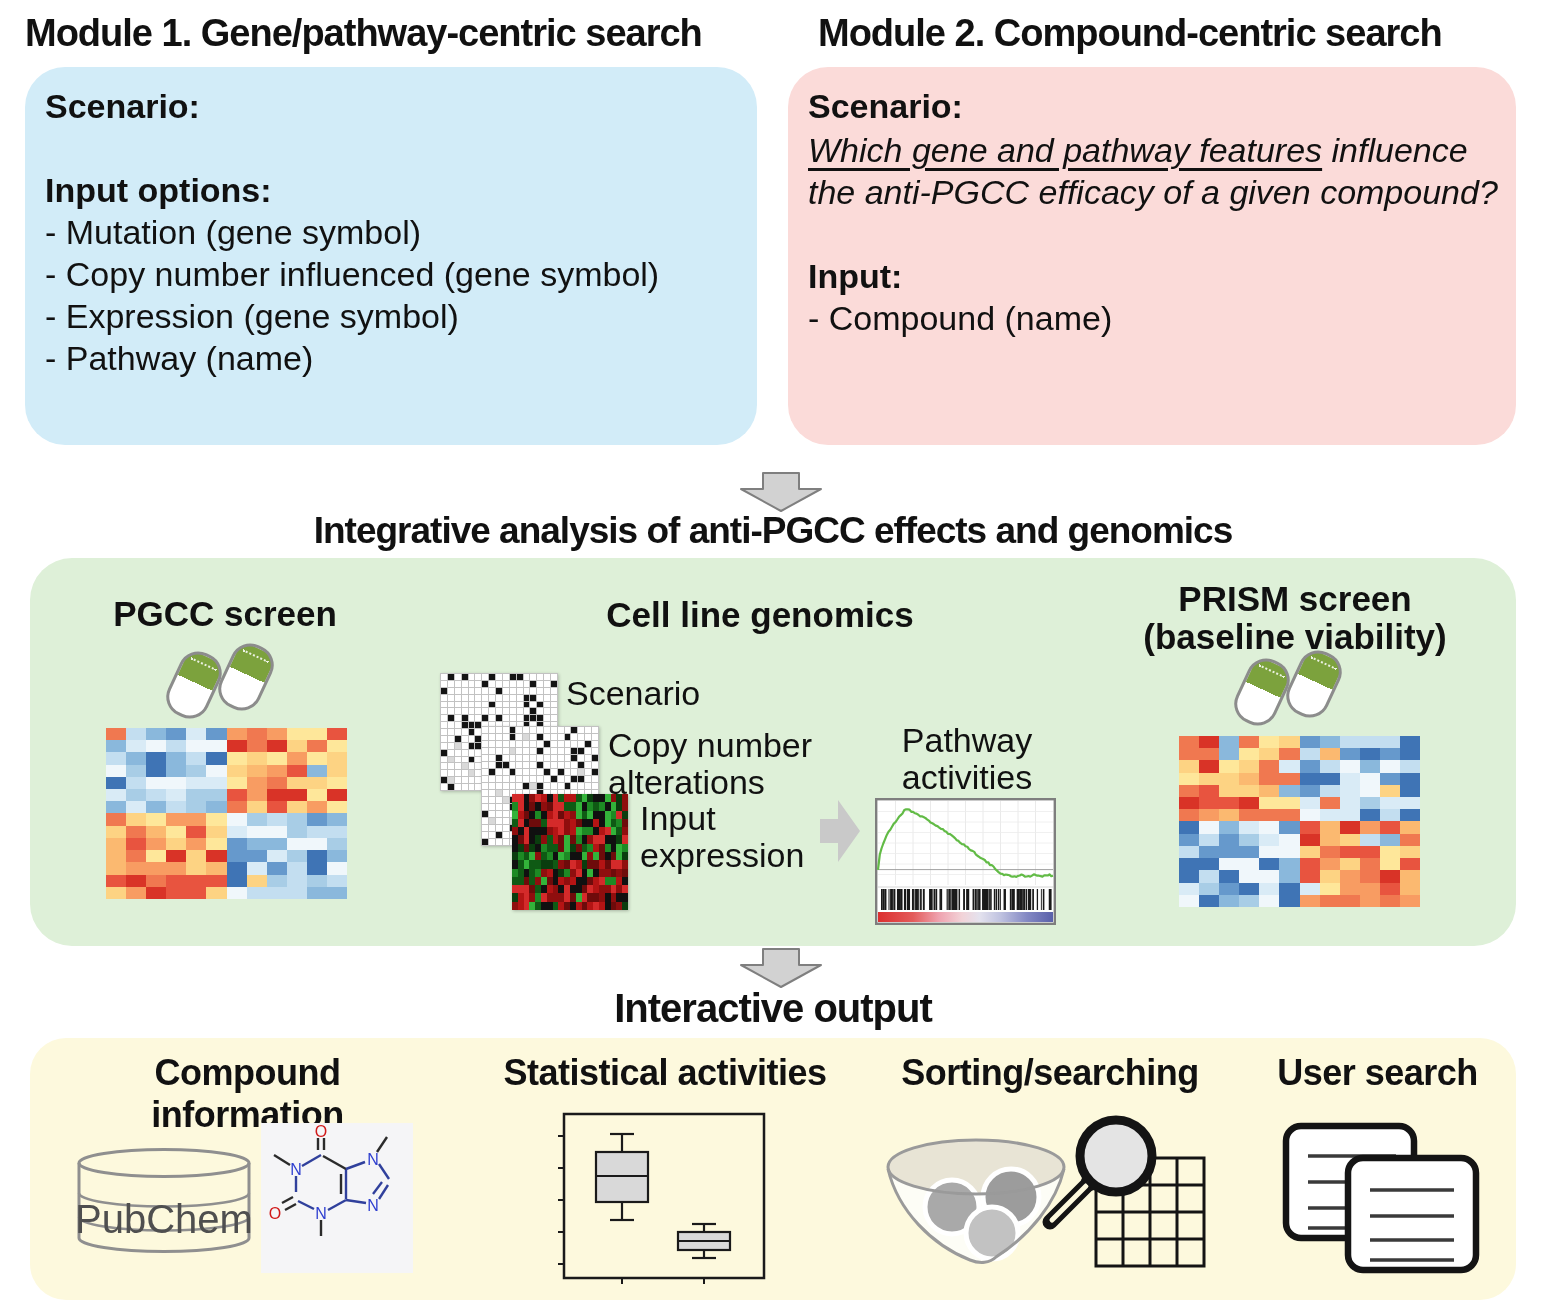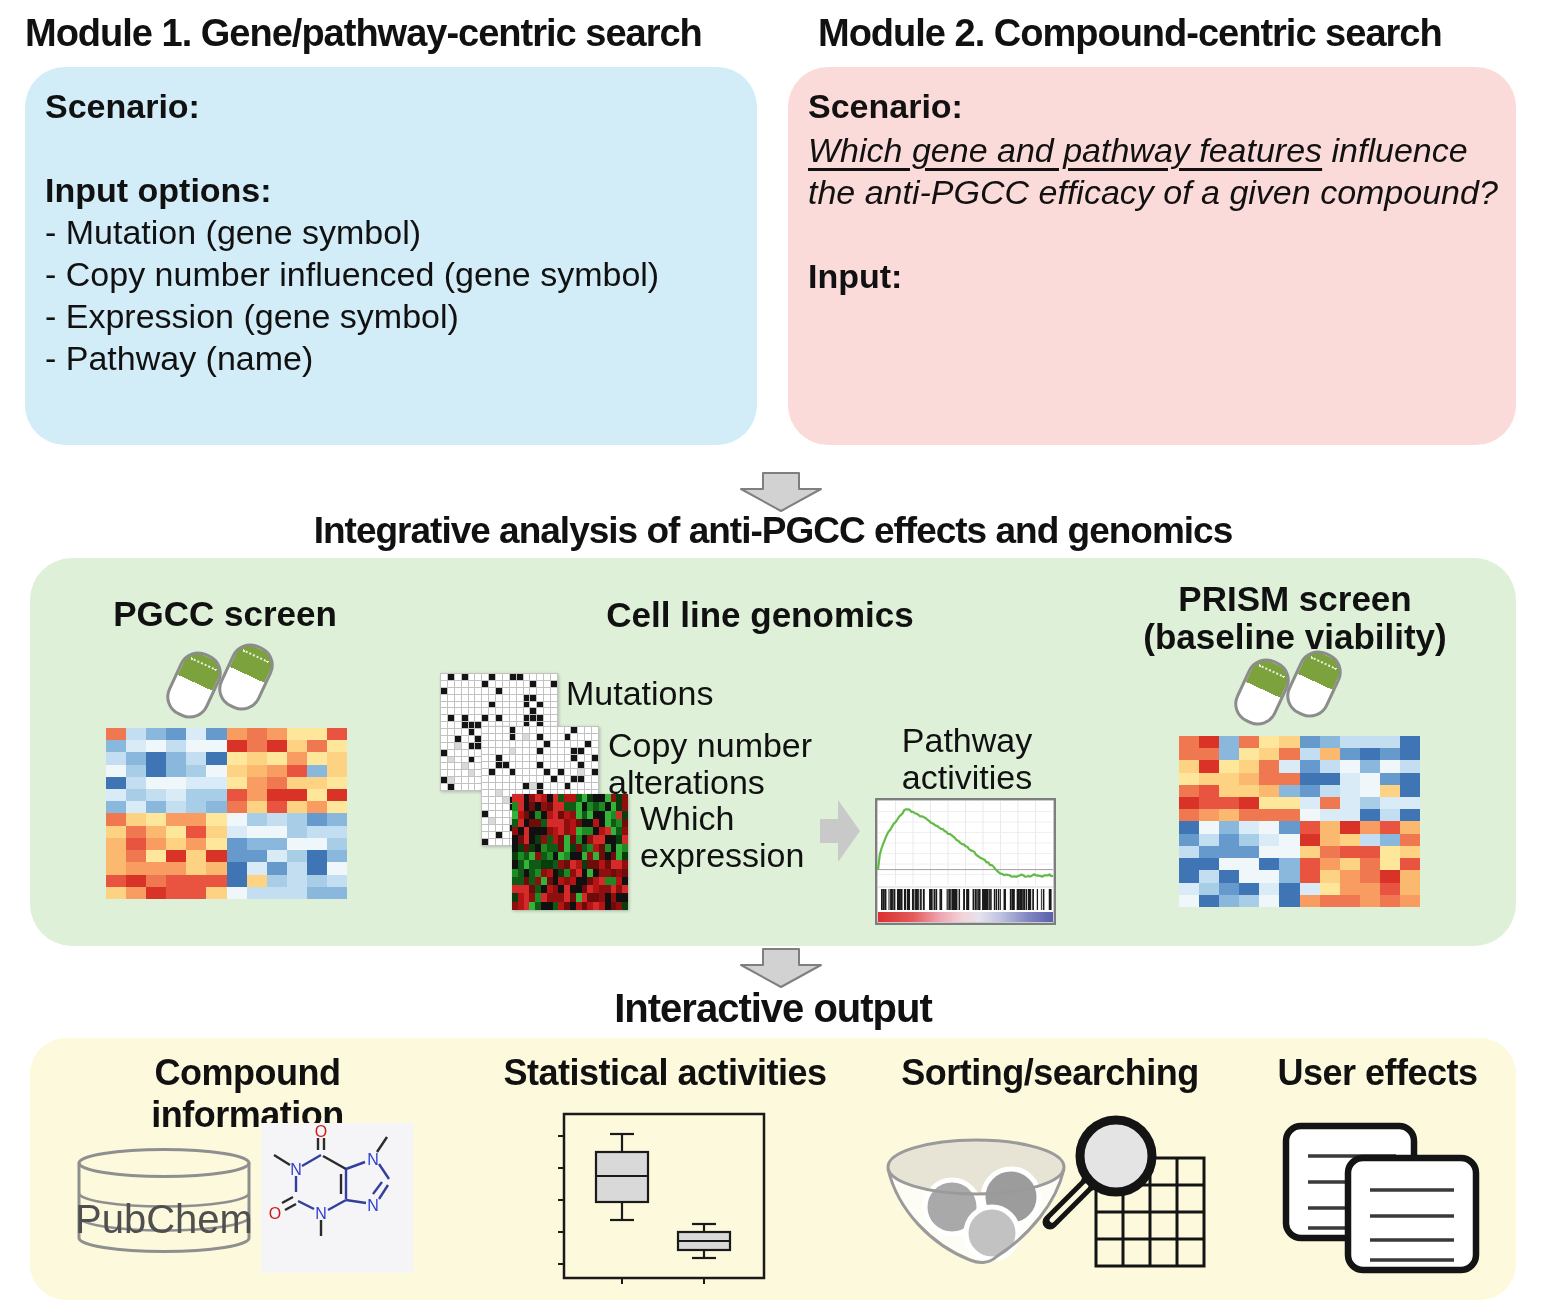--- a/index.html
+++ b/index.html
@@ -54,20 +54,23 @@
           <div>- Pathway (name)</div>
         </div>
     </div>
   </div>
 
   <div class="panel panel-pink">
     <div class="panel-inner">
       <div class="bold">Scenario:</div>
       <div class="question q2"><span class="underline">Which gene and pathway features</span><span> influence the anti-PGCC efficacy of a given compound?</span></div>
       <div class="bold input-label">Input:</div>
+      <div>
+          <div>- Compound (name)</div>
+        </div>
     </div>
   </div>
 
   <div class="abs" style="left:739px;top:472px;">
     <svg width="84" height="40" viewBox="0 0 84 40">
         <polygon points="24,1 60,1 60,17 82,17 42,39 2,17 24,17" fill="#d2d2d2" stroke="#7f7f7f" stroke-width="2" stroke-linejoin="round"></polygon>
       </svg>
   </div>
 
   <div class="sec-title" style="top:510px;">Integrative analysis of anti-PGCC effects and genomics</div>
@@ -1110,23 +1113,23 @@
       <div style="background: rgb(110, 11, 11);"></div>
       <div style="background: rgb(180, 20, 20);"></div>
       <div style="background: rgb(212, 42, 42);"></div>
       <div style="background: rgb(180, 20, 20);"></div>
       <div style="background: rgb(16, 16, 16);"></div>
       <div style="background: rgb(110, 11, 11);"></div>
       <div style="background: rgb(143, 14, 14);"></div>
       <div style="background: rgb(10, 61, 14);"></div>
     </div>
 
-  <div class="mid-label" style="left:566px;top:675px;">Mutations</div>
+  <div class="mid-label" style="left:566px;top:675px;">Scenario</div>
   <div class="mid-label" style="left:608px;top:727px;width:250px;">Copy number alterations</div>
-  <div class="mid-label" style="left:640px;top:800px;width:220px;">Which expression</div>
+  <div class="mid-label" style="left:640px;top:800px;width:220px;">Input expression</div>
 
   <div class="abs" style="left:820px;top:795px;">
     <svg width="40" height="72" viewBox="0 0 40 72">
         <polygon points="0,24 18,24 18,5 40,36 18,67 18,48 0,48" fill="#c9c9c9"></polygon>
       </svg>
   </div>
 
   <div class="mid-label" style="left:878px;top:722px;width:178px;text-align:center;">Pathway activities</div>
   <div class="abs" style="left:875px;top:798px;width:181px;height:127px;">
       <svg xmlns="http://www.w3.org/2000/svg" viewBox="0 0 181 127" width="100%" height="100%" preserveAspectRatio="none">
@@ -1461,21 +1464,21 @@
       </svg>
   </div>
 
   <div class="sec-title" style="top:986px;font-size:40px;">Interactive output</div>
 
   <div class="panel panel-yellow"></div>
 
   <div class="out-title" style="left:55px;top:1052px;width:385px;">Compound information</div>
   <div class="out-title" style="left:470px;top:1052px;width:390px;">Statistical activities</div>
   <div class="out-title" style="left:895px;top:1052px;width:310px;">Sorting/searching</div>
-  <div class="out-title" style="left:1265px;top:1052px;width:225px;">User effects</div>
+  <div class="out-title" style="left:1265px;top:1052px;width:225px;">User search</div>
 
   <div class="abs" style="left:75px;top:1146px;">
     <svg width="178" height="112" viewBox="0 0 178 112">
       <path d="M4,17 L4,92 A85,13.5 0 0 0 174,92 L174,17" fill="none" stroke="#8f8f8f" stroke-width="3"></path>
       <ellipse cx="89" cy="17" rx="85" ry="13.5" fill="none" stroke="#8f8f8f" stroke-width="3"></ellipse>
       <path d="M4,47 A85,13.5 0 0 0 174,47" fill="none" stroke="#8f8f8f" stroke-width="2.5"></path>
       <path d="M4,71 A85,13.5 0 0 0 174,71" fill="none" stroke="#8f8f8f" stroke-width="2.5"></path>
       <text x="89" y="87" text-anchor="middle" font-size="40" fill="#4f4f4f">PubChem</text>
     </svg>
   </div>

